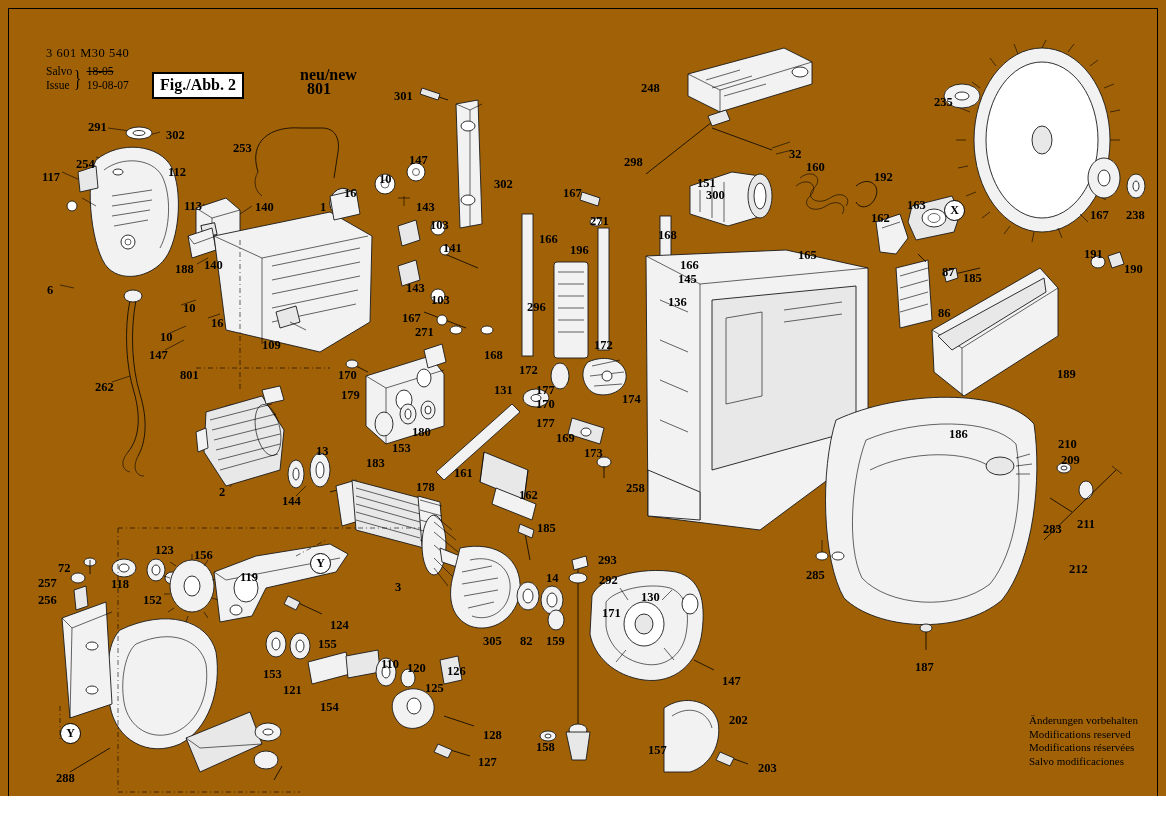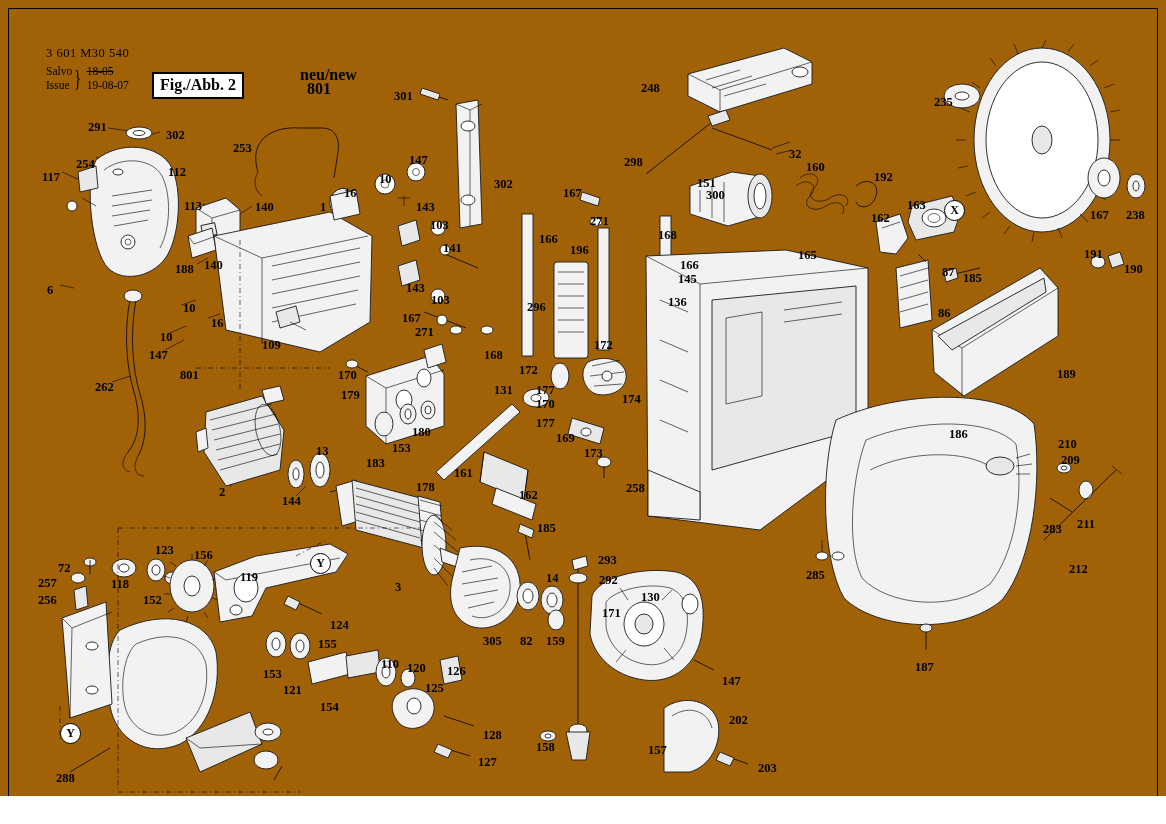--- a/index.html
+++ b/index.html
@@ -657,13 +657,19 @@
       <div class="lab" style="left: 648px; top: 743px;">157</div>
       <div class="lab" style="left: 758px; top: 761px;">203</div>
     </div>
 
   <div id="circles">
       <div class="circlab" style="left: 944px; top: 200px;">X</div>
       <div class="circlab" style="left: 310px; top: 553px;">Y</div>
       <div class="circlab" style="left: 60px; top: 723px;">Y</div>
     </div>
 
+  <div class="footer">
+    <div>Änderungen vorbehalten</div>
+    <div>Modifications reserved</div>
+    <div>Modifications réservées</div>
+    <div>Salvo modificaciones</div>
+  </div>
 </div>
 
 </body></html>

